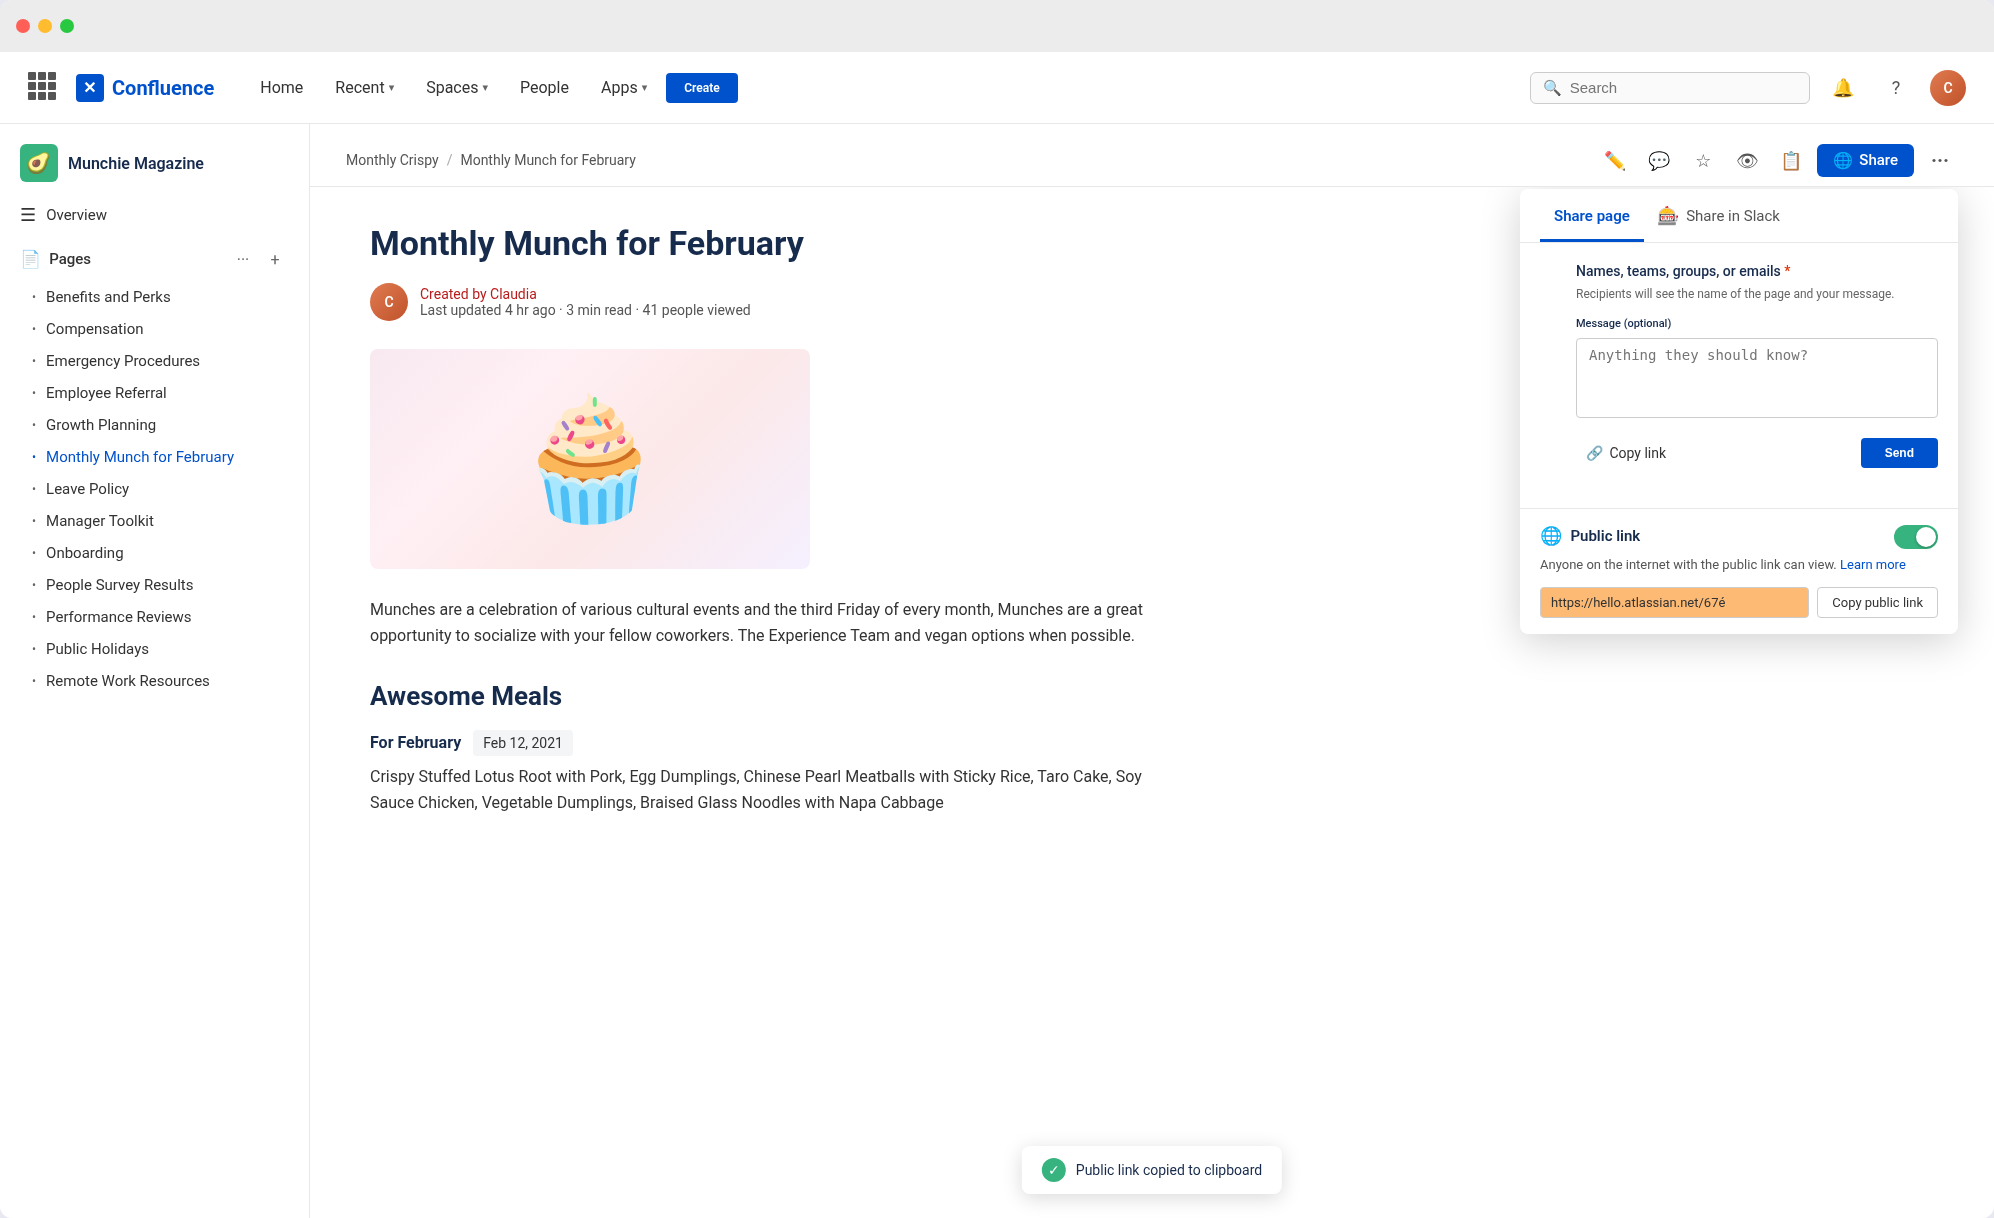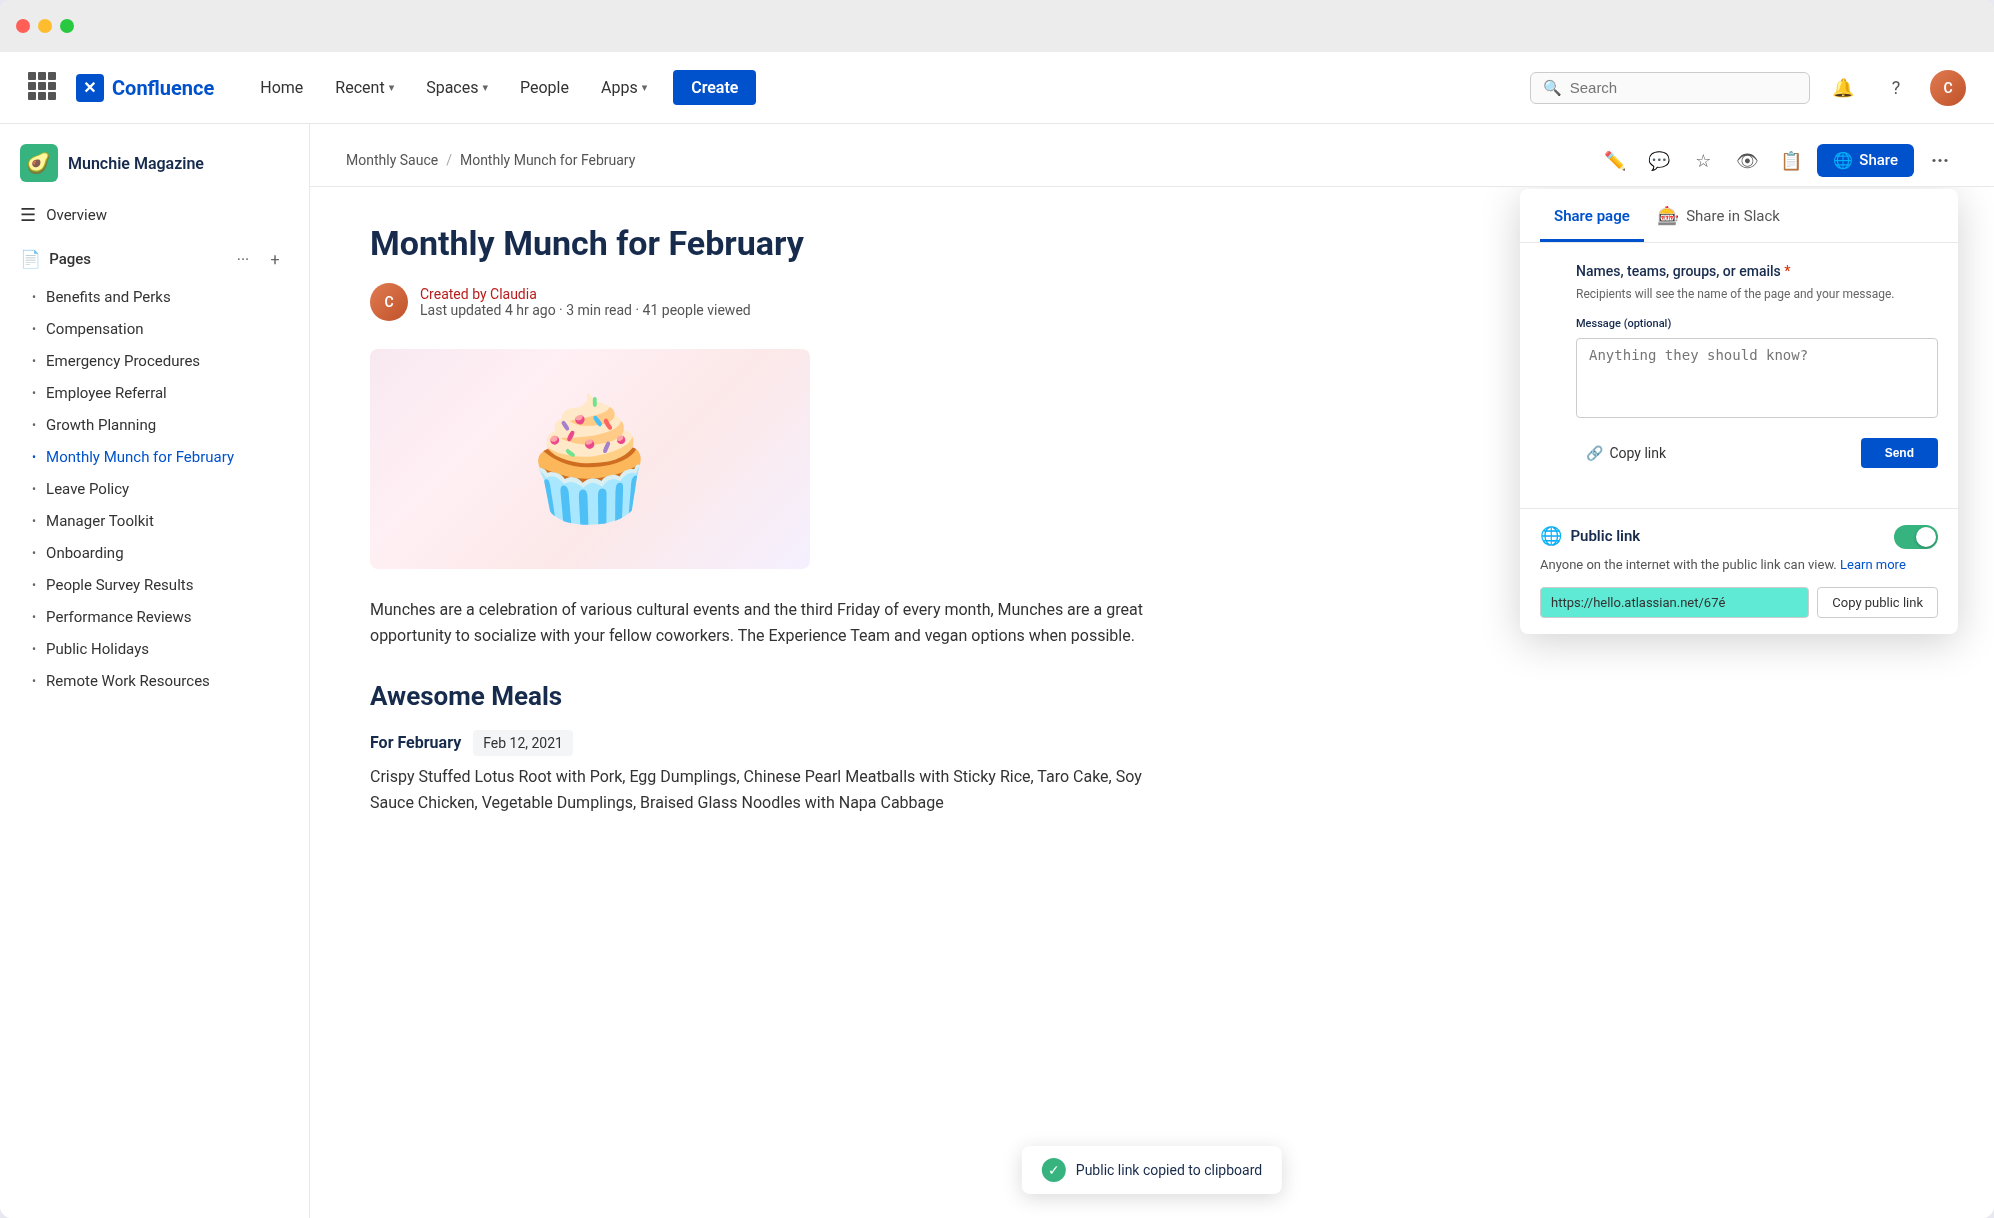--- a/index.html
+++ b/index.html
@@ -71,22 +71,22 @@
     .nav-item {
       padding: 8px 14px;
       font-size: 16px; color: #333;
       cursor: pointer; border-radius: 4px;
       display: flex; align-items: center; gap: 4px;
     }
     .nav-chevron { font-size: 11px; color: #666; }
     .nav-create {
       background: #0052cc; color: white;
       padding: 8px 18px; border-radius: 4px;
-      font-size: 16px; font-weight: 600; cursor: pointer;
-      margin-left: 8px;
+      font-size: 12px; font-weight: 600; cursor: pointer;
+      margin-left: 1px;
     }
     .nav-right {
       display: flex; align-items: center; gap: 16px; margin-left: auto;
     }
     .search-box {
       display: flex; align-items: center;
       border: 1px solid #ccc; border-radius: 6px;
       padding: 6px 12px; gap: 8px;
       width: 280px; background: #fafafa;
     }
@@ -324,21 +324,21 @@
       width: 20px; height: 20px; background: white;
       border-radius: 50%; position: absolute; right: 2px;
       box-shadow: 0 1px 3px rgba(0,0,0,0.3);
     }
     .public-link-row {
       display: flex; align-items: center; gap: 8px;
     }
     .public-link-url {
       flex: 1; border: 1px solid #ccc; border-radius: 4px;
       padding: 7px 10px; font-size: 13px; color: #333;
-      background: #5eead4; overflow: hidden; text-overflow: ellipsis; white-space: nowrap;
+      background: #fdba74; overflow: hidden; text-overflow: ellipsis; white-space: nowrap;
     }
     .copy-public-btn {
       padding: 7px 14px; border: 1px solid #ccc; border-radius: 4px;
       font-size: 13px; color: #333; cursor: pointer; white-space: nowrap;
       background: white;
     }
 
     
     .toast {
       position: absolute;
@@ -487,21 +487,21 @@
         <div class="sidebar-item">
           <span>Remote Work Resources</span>
         </div>
       </div>
     </div>
 
     <div class="content-area">
 
       <div class="page-toolbar">
         <div class="breadcrumb">
-          <a href="#">Monthly Sauce</a>
+          <a href="#">Monthly Crispy</a>
           <span class="breadcrumb-sep">/</span>
           <span>Monthly Munch for February</span>
         </div>
         <div class="toolbar-actions">
           <div class="toolbar-icon-btn">✏️</div>
           <div class="toolbar-icon-btn">💬</div>
           <div class="toolbar-icon-btn">☆</div>
           <div class="toolbar-icon-btn">👁</div>
           <div class="toolbar-icon-btn">📋</div>
           <div class="share-btn">

